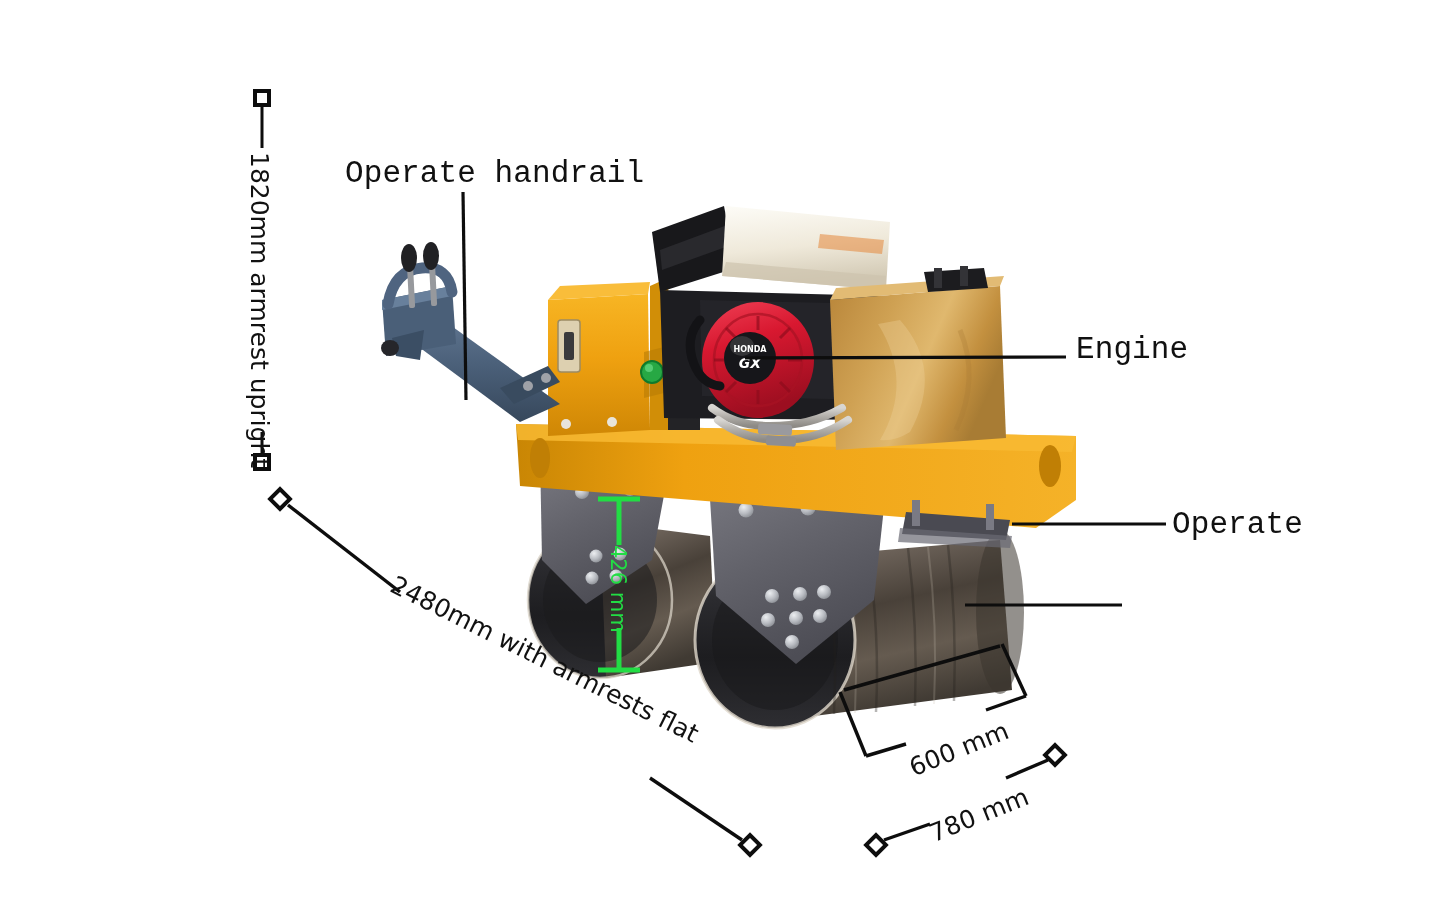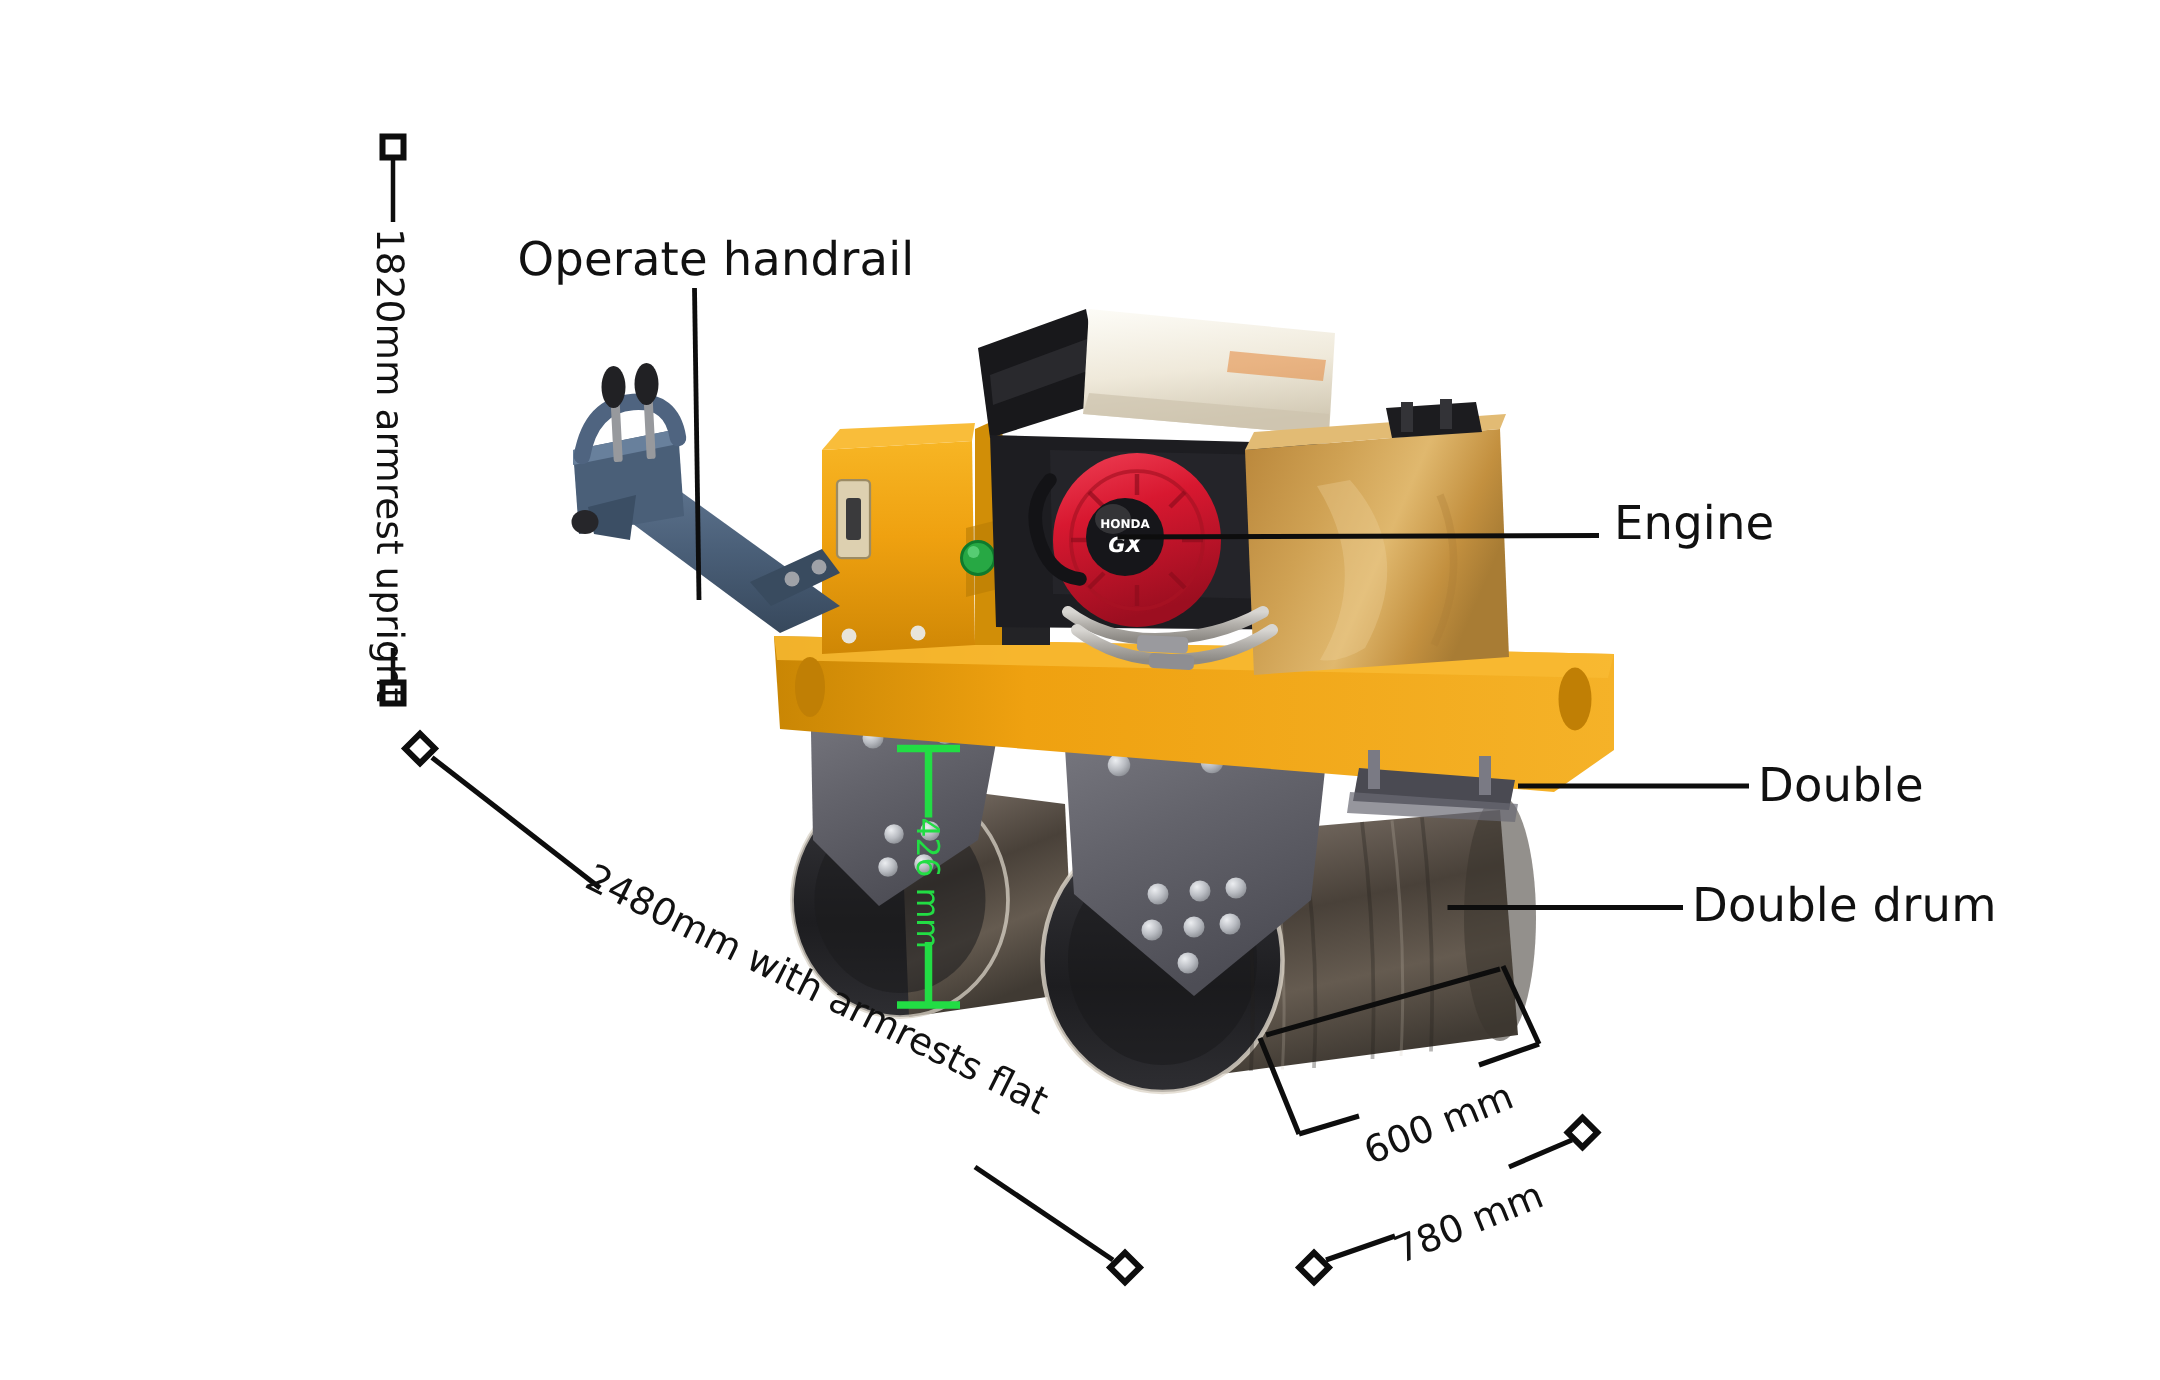--- a/index.html
+++ b/index.html
@@ -15,20 +15,21 @@
     overflow:hidden;
   }
   #art{position:absolute;left:0;top:0;width:1440px;height:920px;}
   .lbl{
     position:absolute;
     color:#111111;
     font-size:31px;
     line-height:1;
     white-space:nowrap;
     letter-spacing:.1px;
+    font-family:Liberation Mono, monospace;
   }
   .dim-lbl{
     position:absolute;
     color:#111111;
     font-size:25px;
     line-height:1;
     white-space:nowrap;
   }
   .green-lbl{
     position:absolute;
@@ -319,23 +320,22 @@
       <line x1="1006" y1="778" x2="1048" y2="760"></line>
       <rect x="-7" y="-7" width="14" height="14" fill="#ffffff" stroke="#0d0d0d" stroke-width="4" transform="translate(876,845) rotate(45)"></rect>
       <rect x="-7" y="-7" width="14" height="14" fill="#ffffff" stroke="#0d0d0d" stroke-width="4" transform="translate(1055,755) rotate(45)"></rect>
     </g>
   </svg>
 
   <div class="lbl" style="left:345px;top:158px;">Operate handrail</div>
 
   <div class="lbl" style="left:1076px;top:334px;">Engine</div>
 
-  <div class="lbl" style="left:1172px;top:509px;">Double</div>
-
-  <div class="lbl" style="left:1128px;top:589px;">Double drum</div>
+  <div class="lbl" style="left:1172px;top:509px;">Operate</div>
+
 
   <div class="dim-lbl rot-vert" style="left:272px;top:152px;">1820mm armrest upright</div>
 
   <div class="dim-lbl rot-diag" style="left:398px;top:572px;">2480mm with armrests flat</div>
 
   <div class="green-lbl rot-vert" style="left:628px;top:545px;">426 mm</div>
 
   <div class="dim-lbl rot-diag2" style="left:906px;top:757px;">600 mm</div>
 
   <div class="dim-lbl rot-diag2" style="left:926px;top:823px;">780 mm</div>

